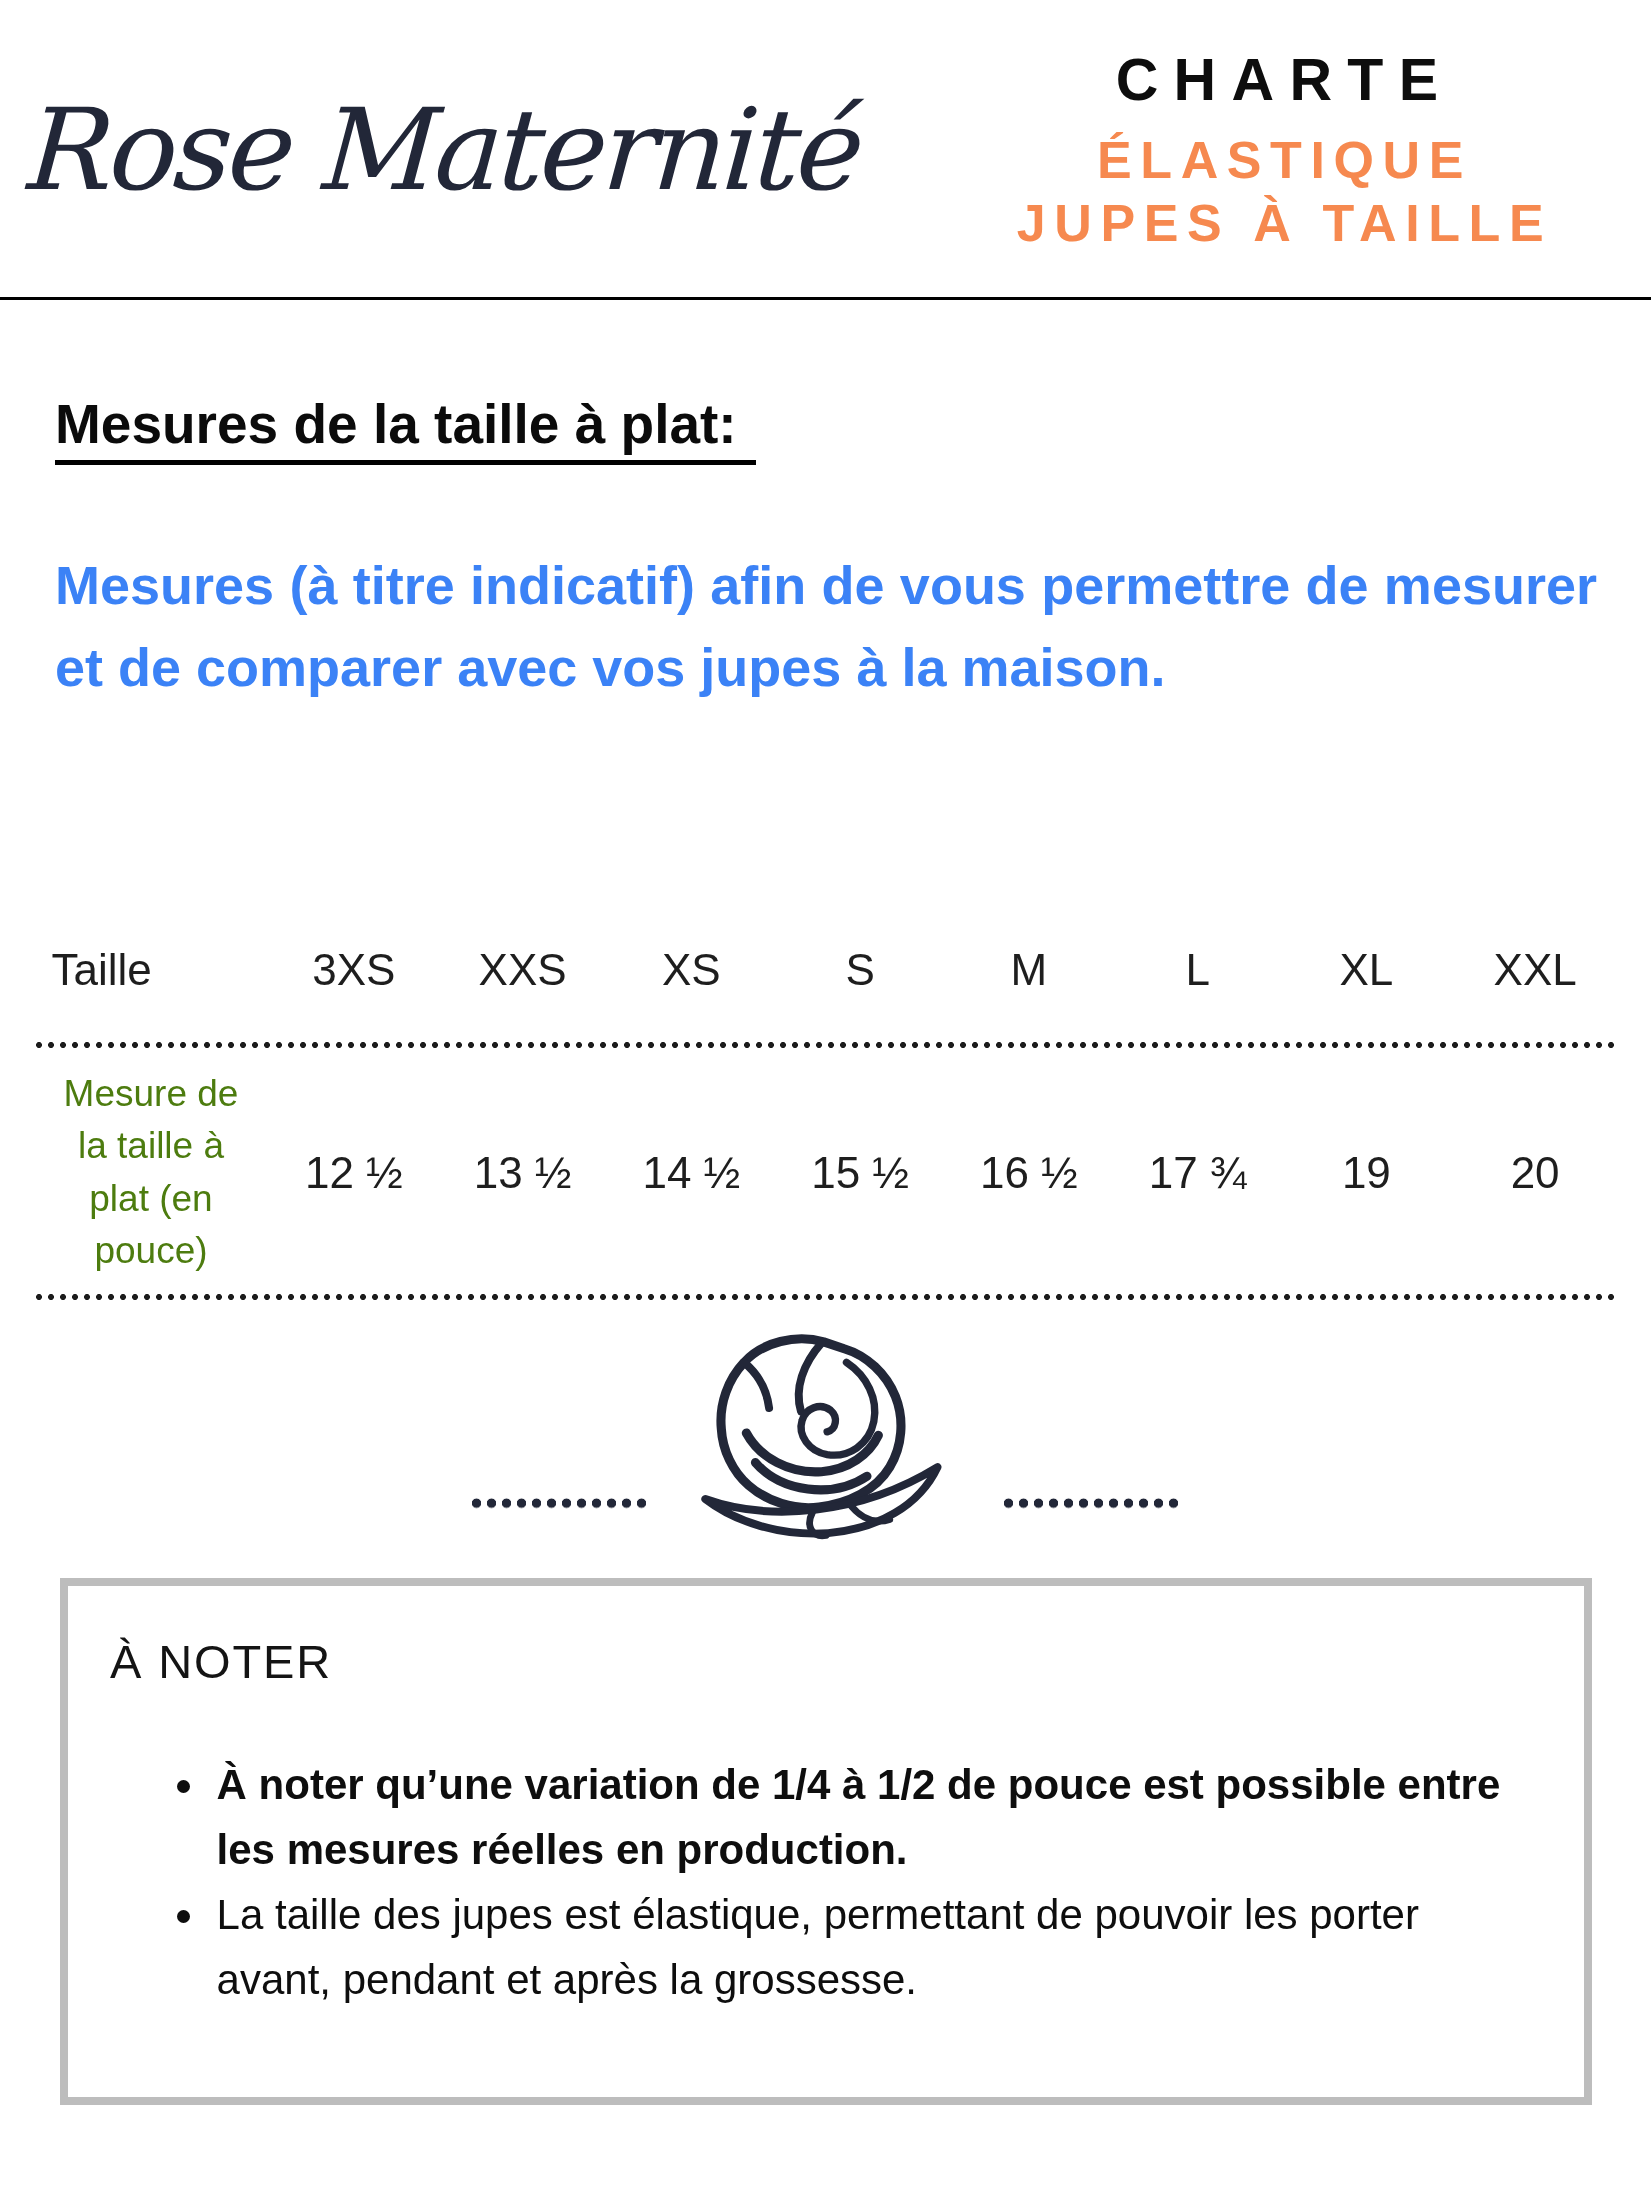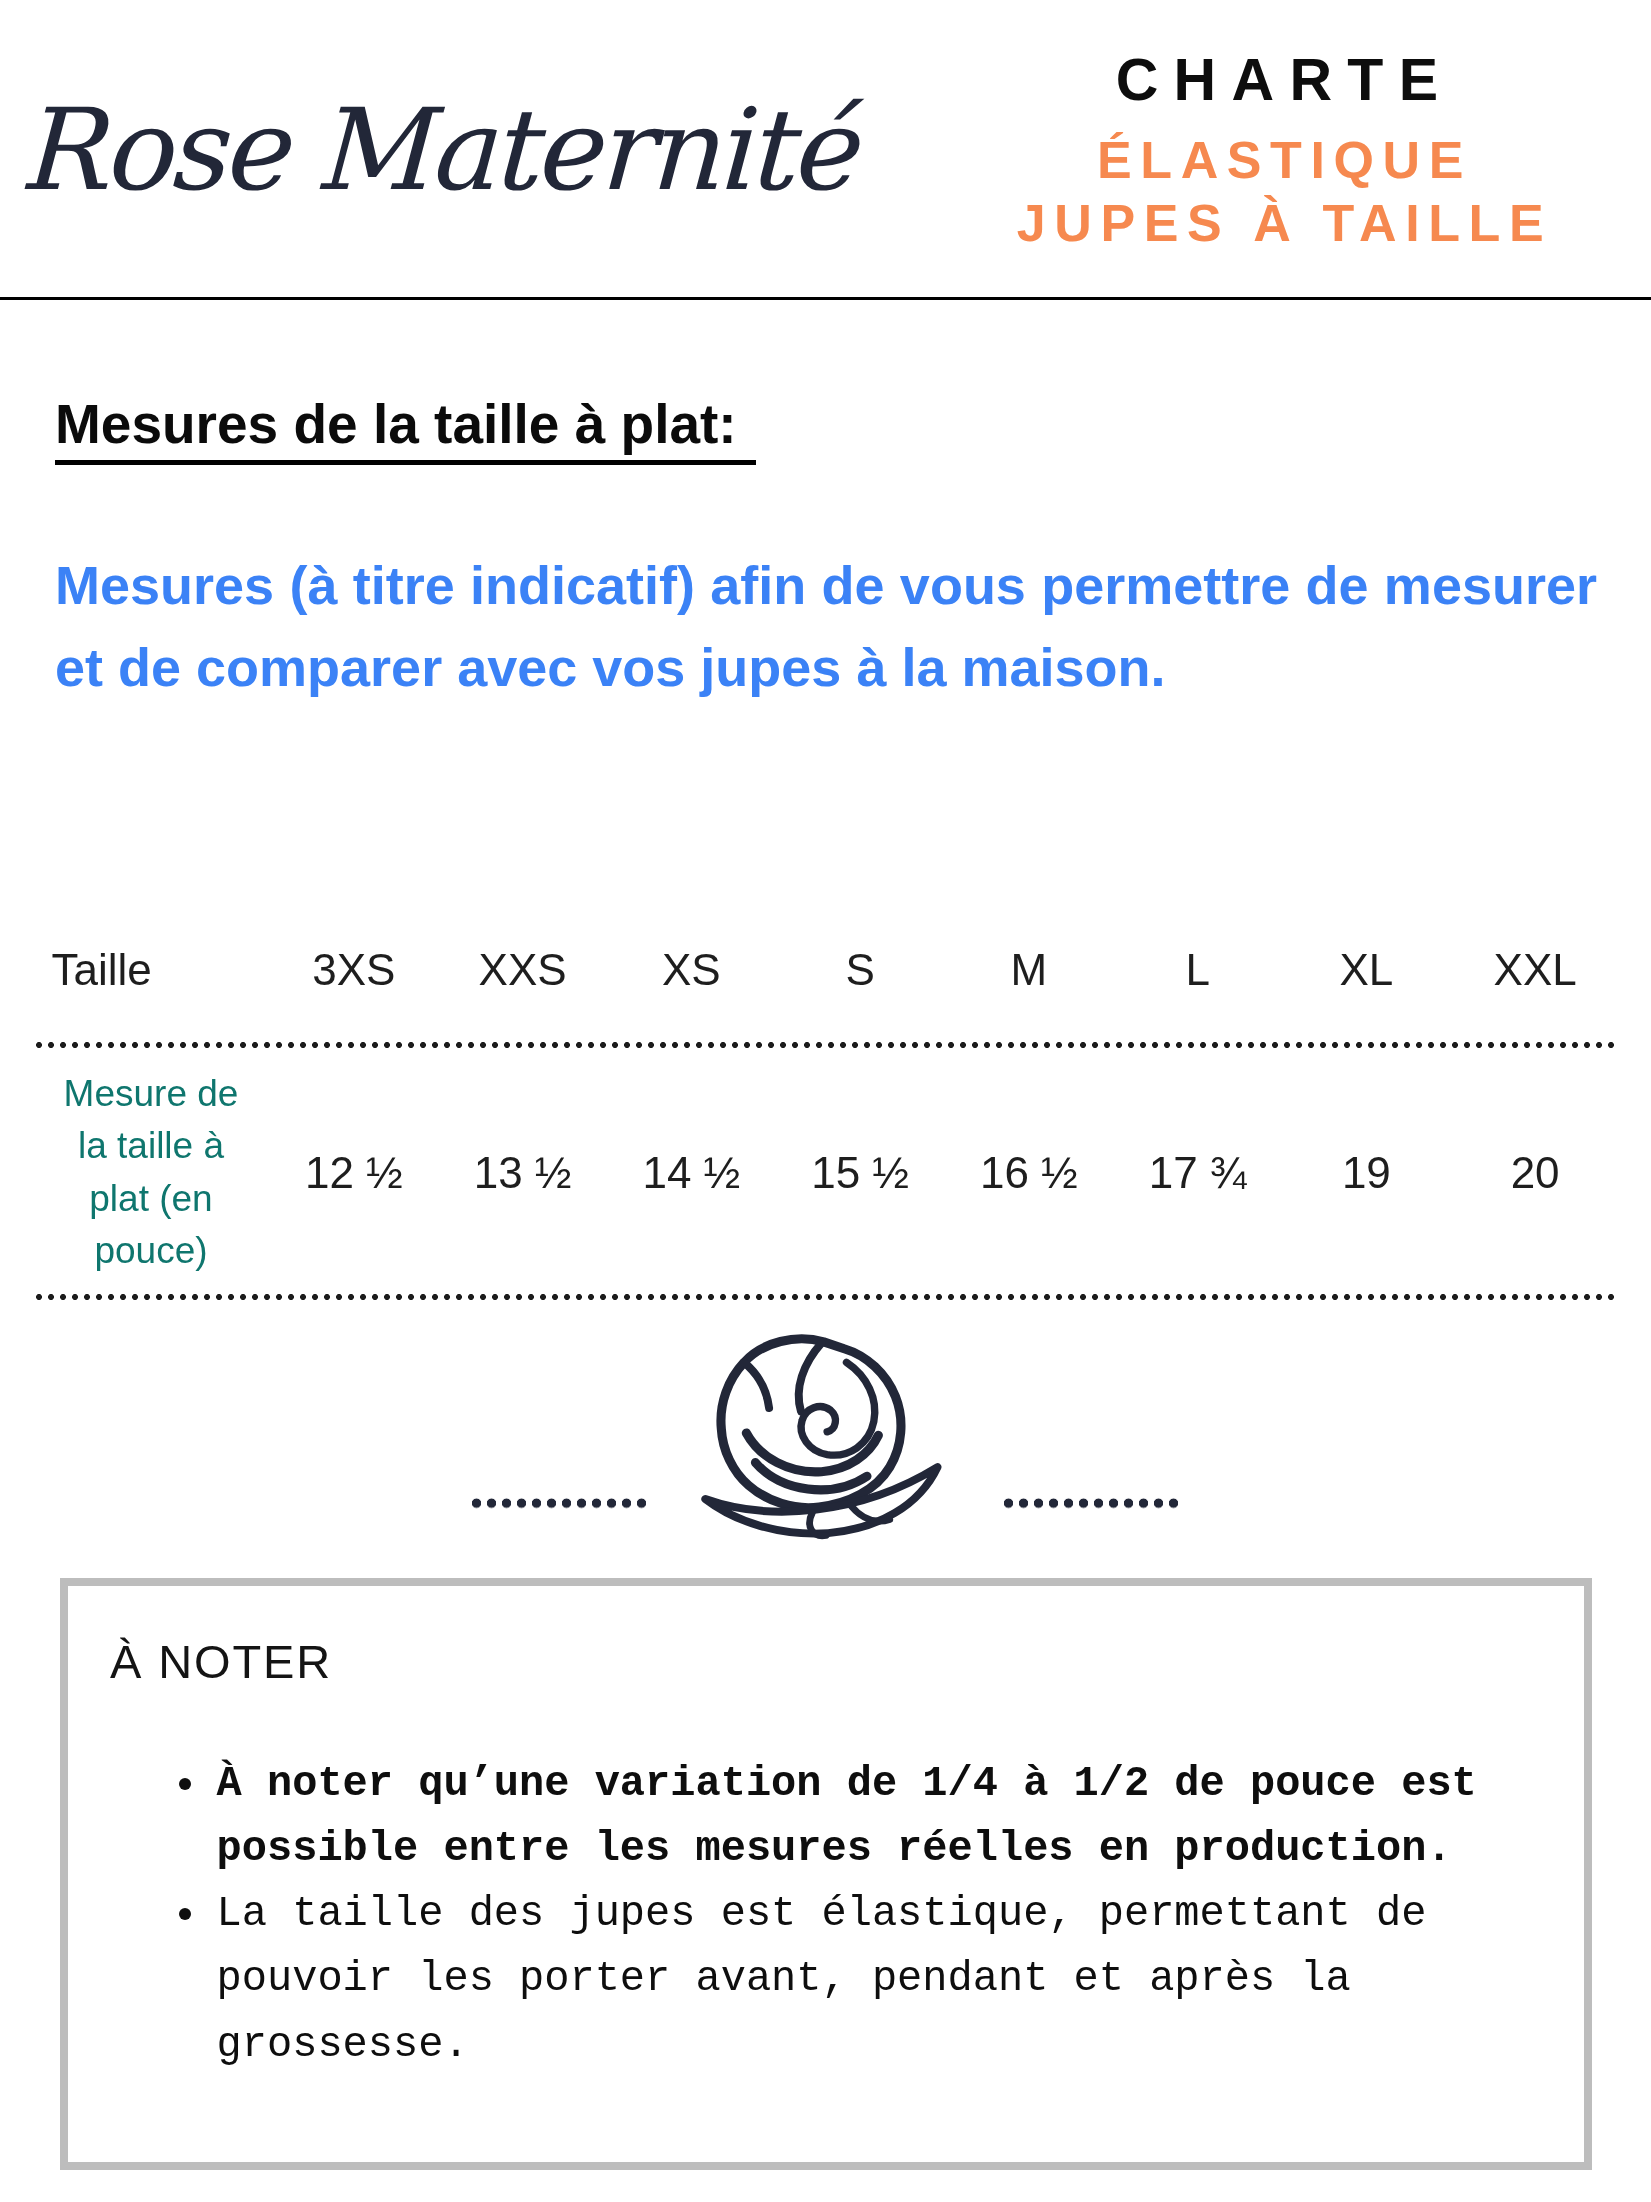--- a/index.html
+++ b/index.html
@@ -95,21 +95,21 @@
     background-position:0 50%;
   }
   .dotted.top { margin-top:46px; }
   .dotted.bottom { margin-top:15.3px; }
   .tbody { margin-top:19px; }
   .row-label {
     font-size:37px;
     line-height:1.42;
     text-align:center;
     padding:0 17px;
-    color:#0f766e;
+    color:#4d7c0f;
   }
 
   
   .rose-row {
     margin-top:25px;
     display:flex;
     justify-content:center;
     align-items:flex-end;
     gap:27px;
   }
@@ -134,21 +134,20 @@
   .note-heading {
     font-size:47px;
     font-weight:400;
     letter-spacing:1.9px;
     color:#141414;
   }
   .note-list {
     margin:63px 0 0;
     padding-left:99px;
     list-style:disc outside;
-    font-family:Liberation Mono, monospace;
   }
   .note-list li {
     font-size:42px;
     line-height:1.55;
     padding-left:7.6px;
     color:#0e0e0e;
   }
   .note-list li.bold { font-weight:700; }
 </style>
 </head>

